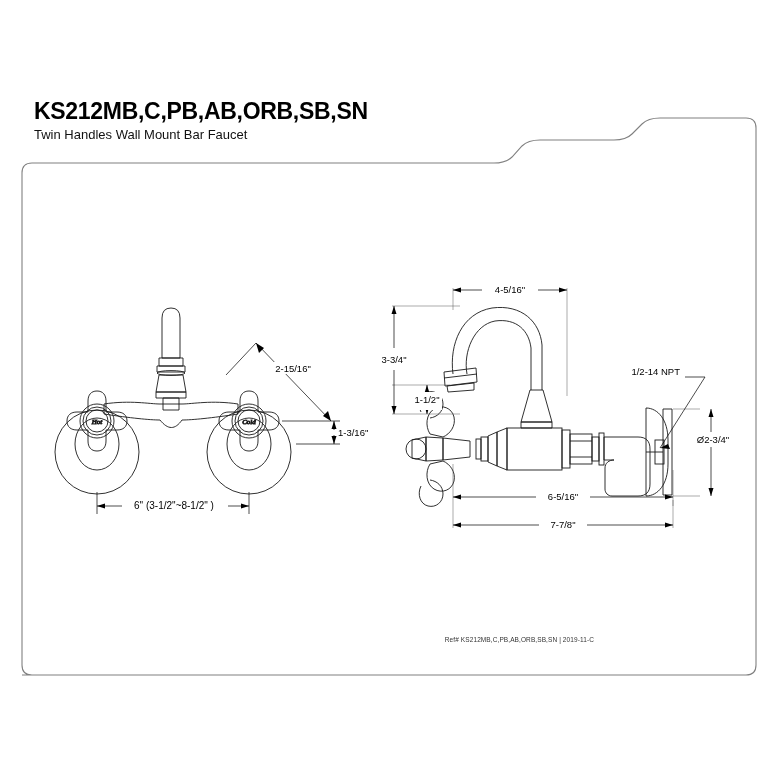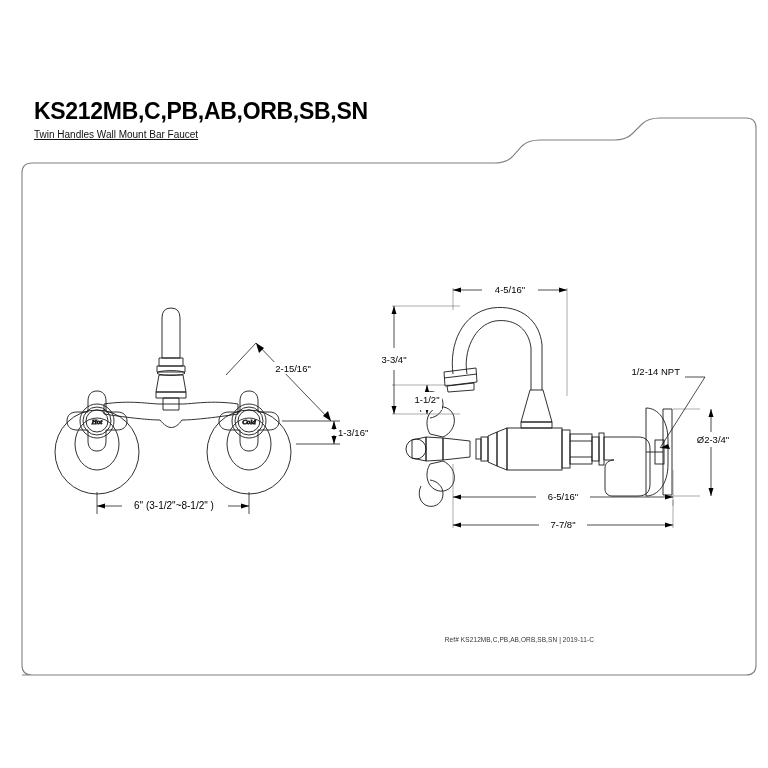--- a/index.html
+++ b/index.html
@@ -32,27 +32,26 @@
     font-family: "Liberation Sans", sans-serif;
     font-size: 23px;
     font-weight: bold;
     letter-spacing: -0.3px;
     line-height: 27px;
     color: #000;
     white-space: nowrap;
   }
   .doc-subtitle {
     font-family: "Liberation Sans", sans-serif;
-    font-size: 10px;
+    font-size: 13px;
     font-weight: normal;
     line-height: 15px;
     margin-top: 2px;
     color: #111;
     white-space: nowrap;
-    text-decoration: underline;
   }
   .ref-text {
     position: absolute;
     right: 22px;
     top: 636px;
     font-family: "Liberation Sans", sans-serif;
     font-size: 6.5px;
     color: #333;
     white-space: nowrap;
     letter-spacing: 0.1px;

